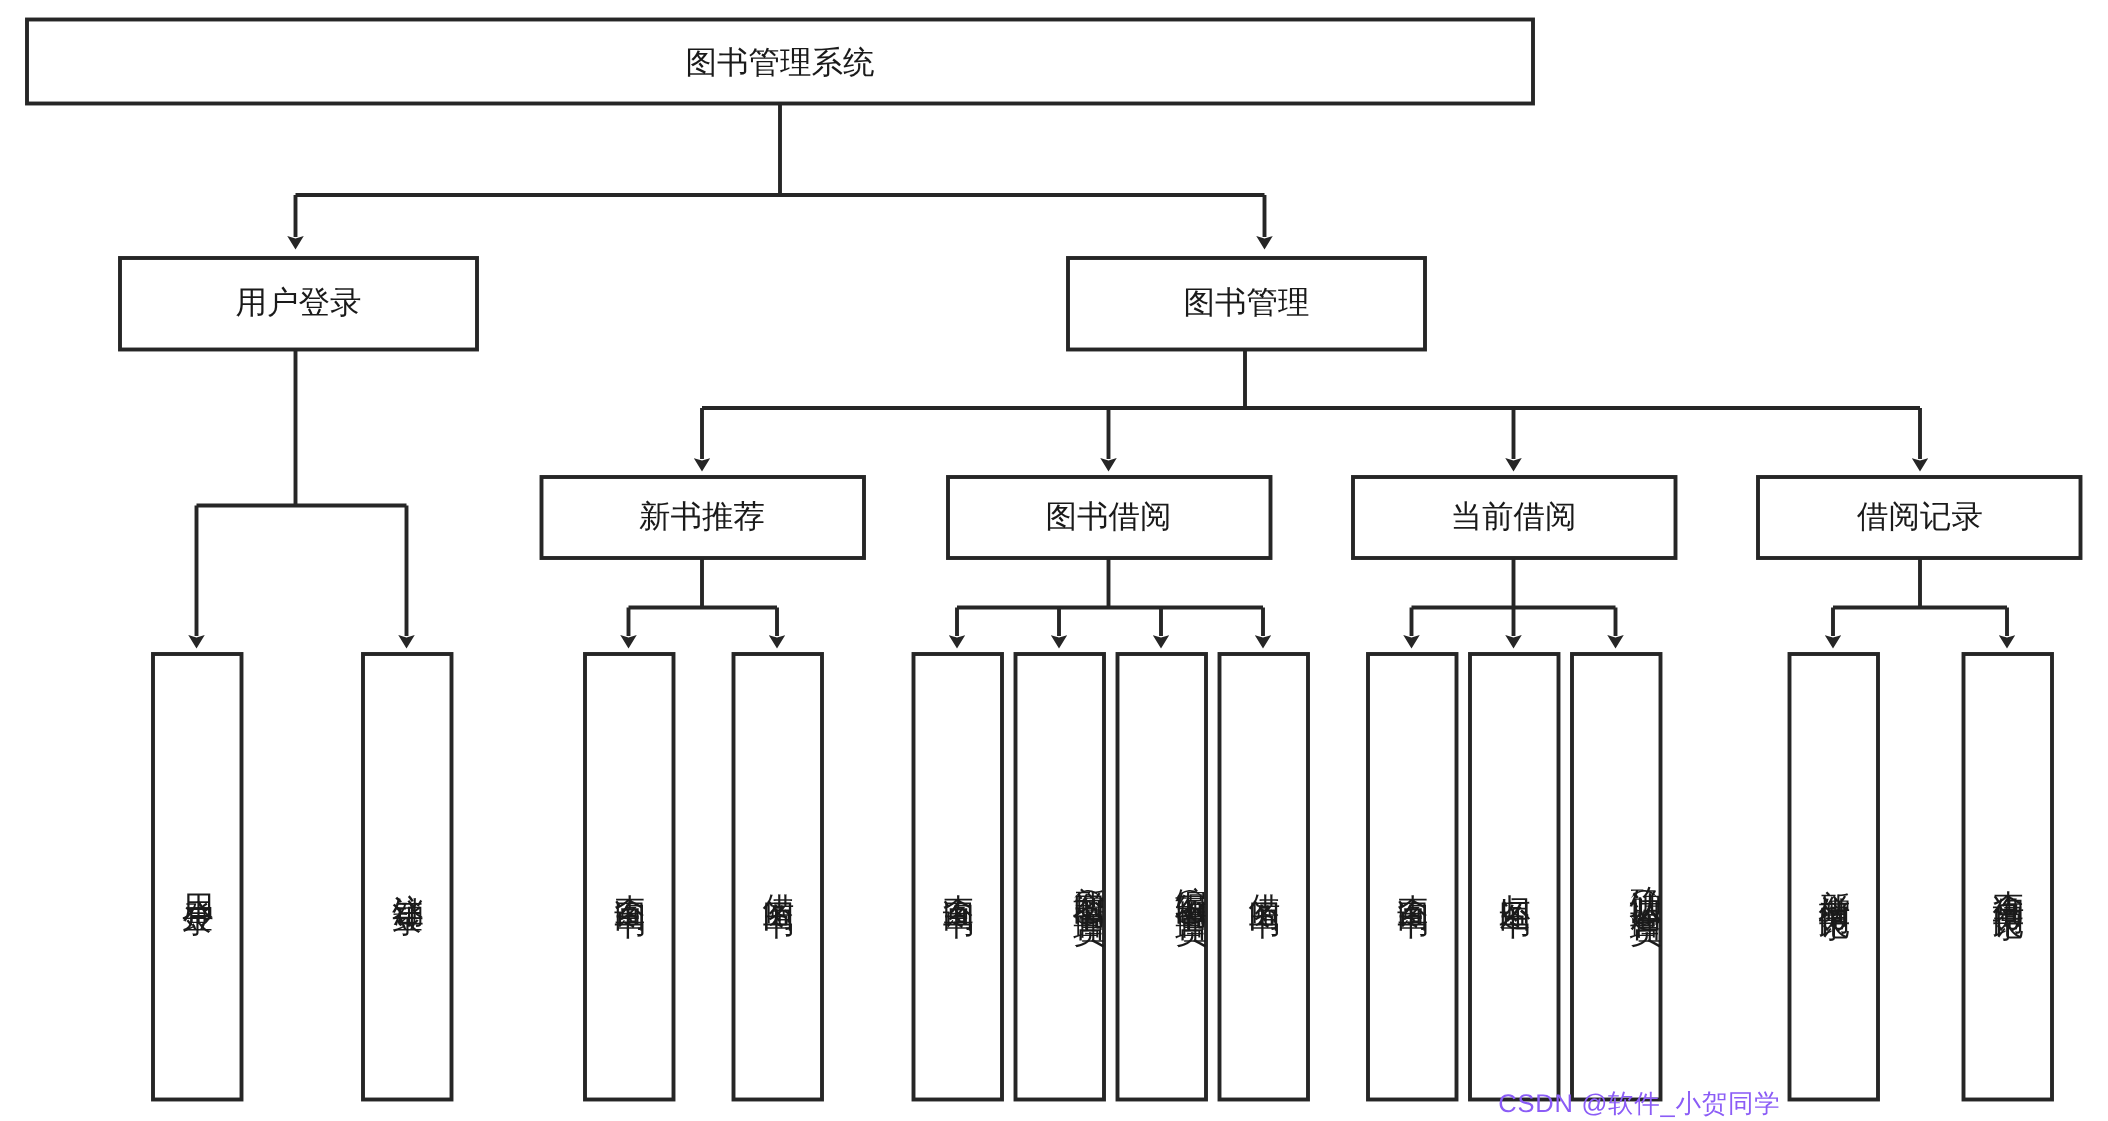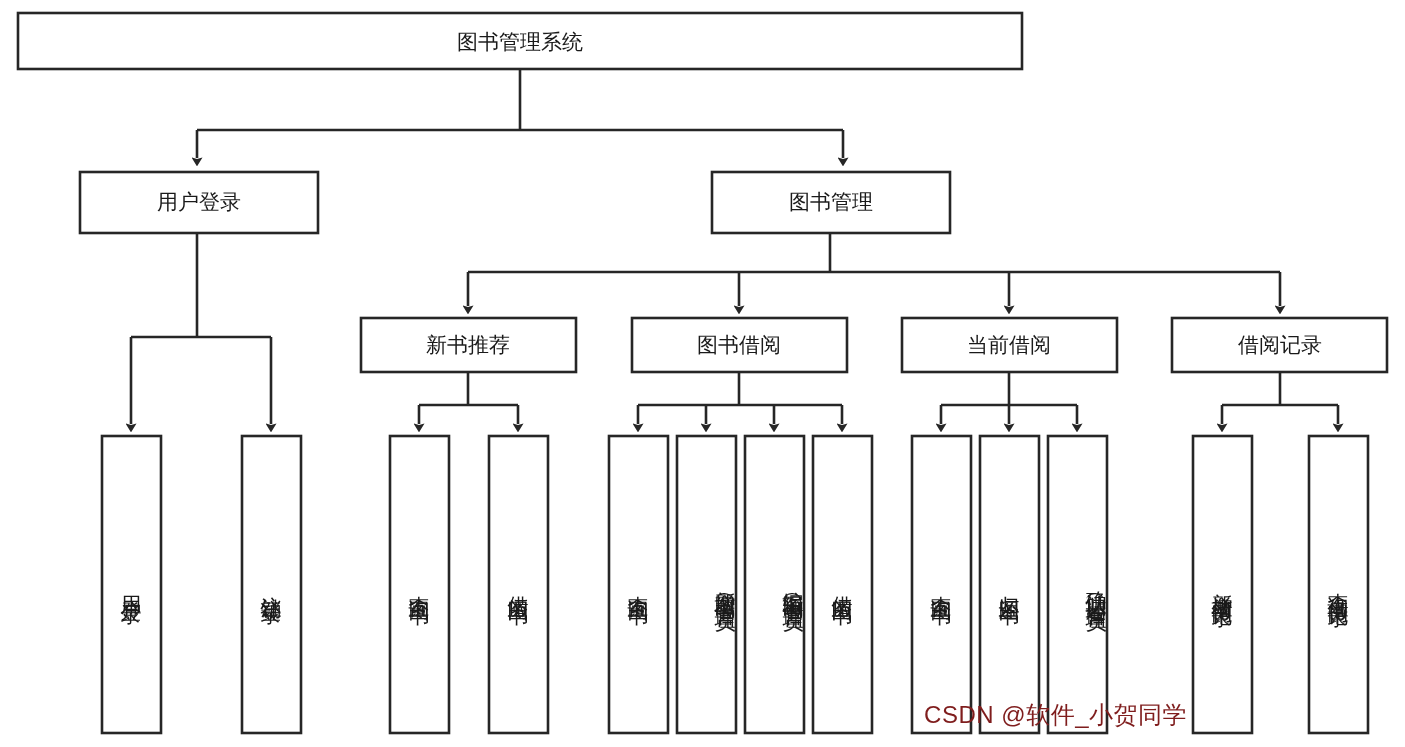--- a/index.html
+++ b/index.html
@@ -63,24 +63,24 @@
     align-items: flex-start;
     justify-content: center;
     pointer-events: none;
   }
   .vert-label.centered {
     align-items: center;
   }
   .watermark {
     position: absolute;
     right: 8px;
-    bottom: 16px;
-    font-family: "Liberation Sans", "DejaVu Sans", sans-serif;
-    font-size: 24px;
-    color: #7f1d1d;
+    bottom: 0;
+    font-family: "Liberation Sans", "DejaVu Sans", sans-serif;
+    font-size: 17px;
+    color: #8b5cf6;
     white-space: nowrap;
     letter-spacing: 0.5px;
   }
 </style>
 </head>
 <body>
 
 <div id="diagram-root">
 
   <svg id="tree-svg" viewBox="0 0 1405 747">

